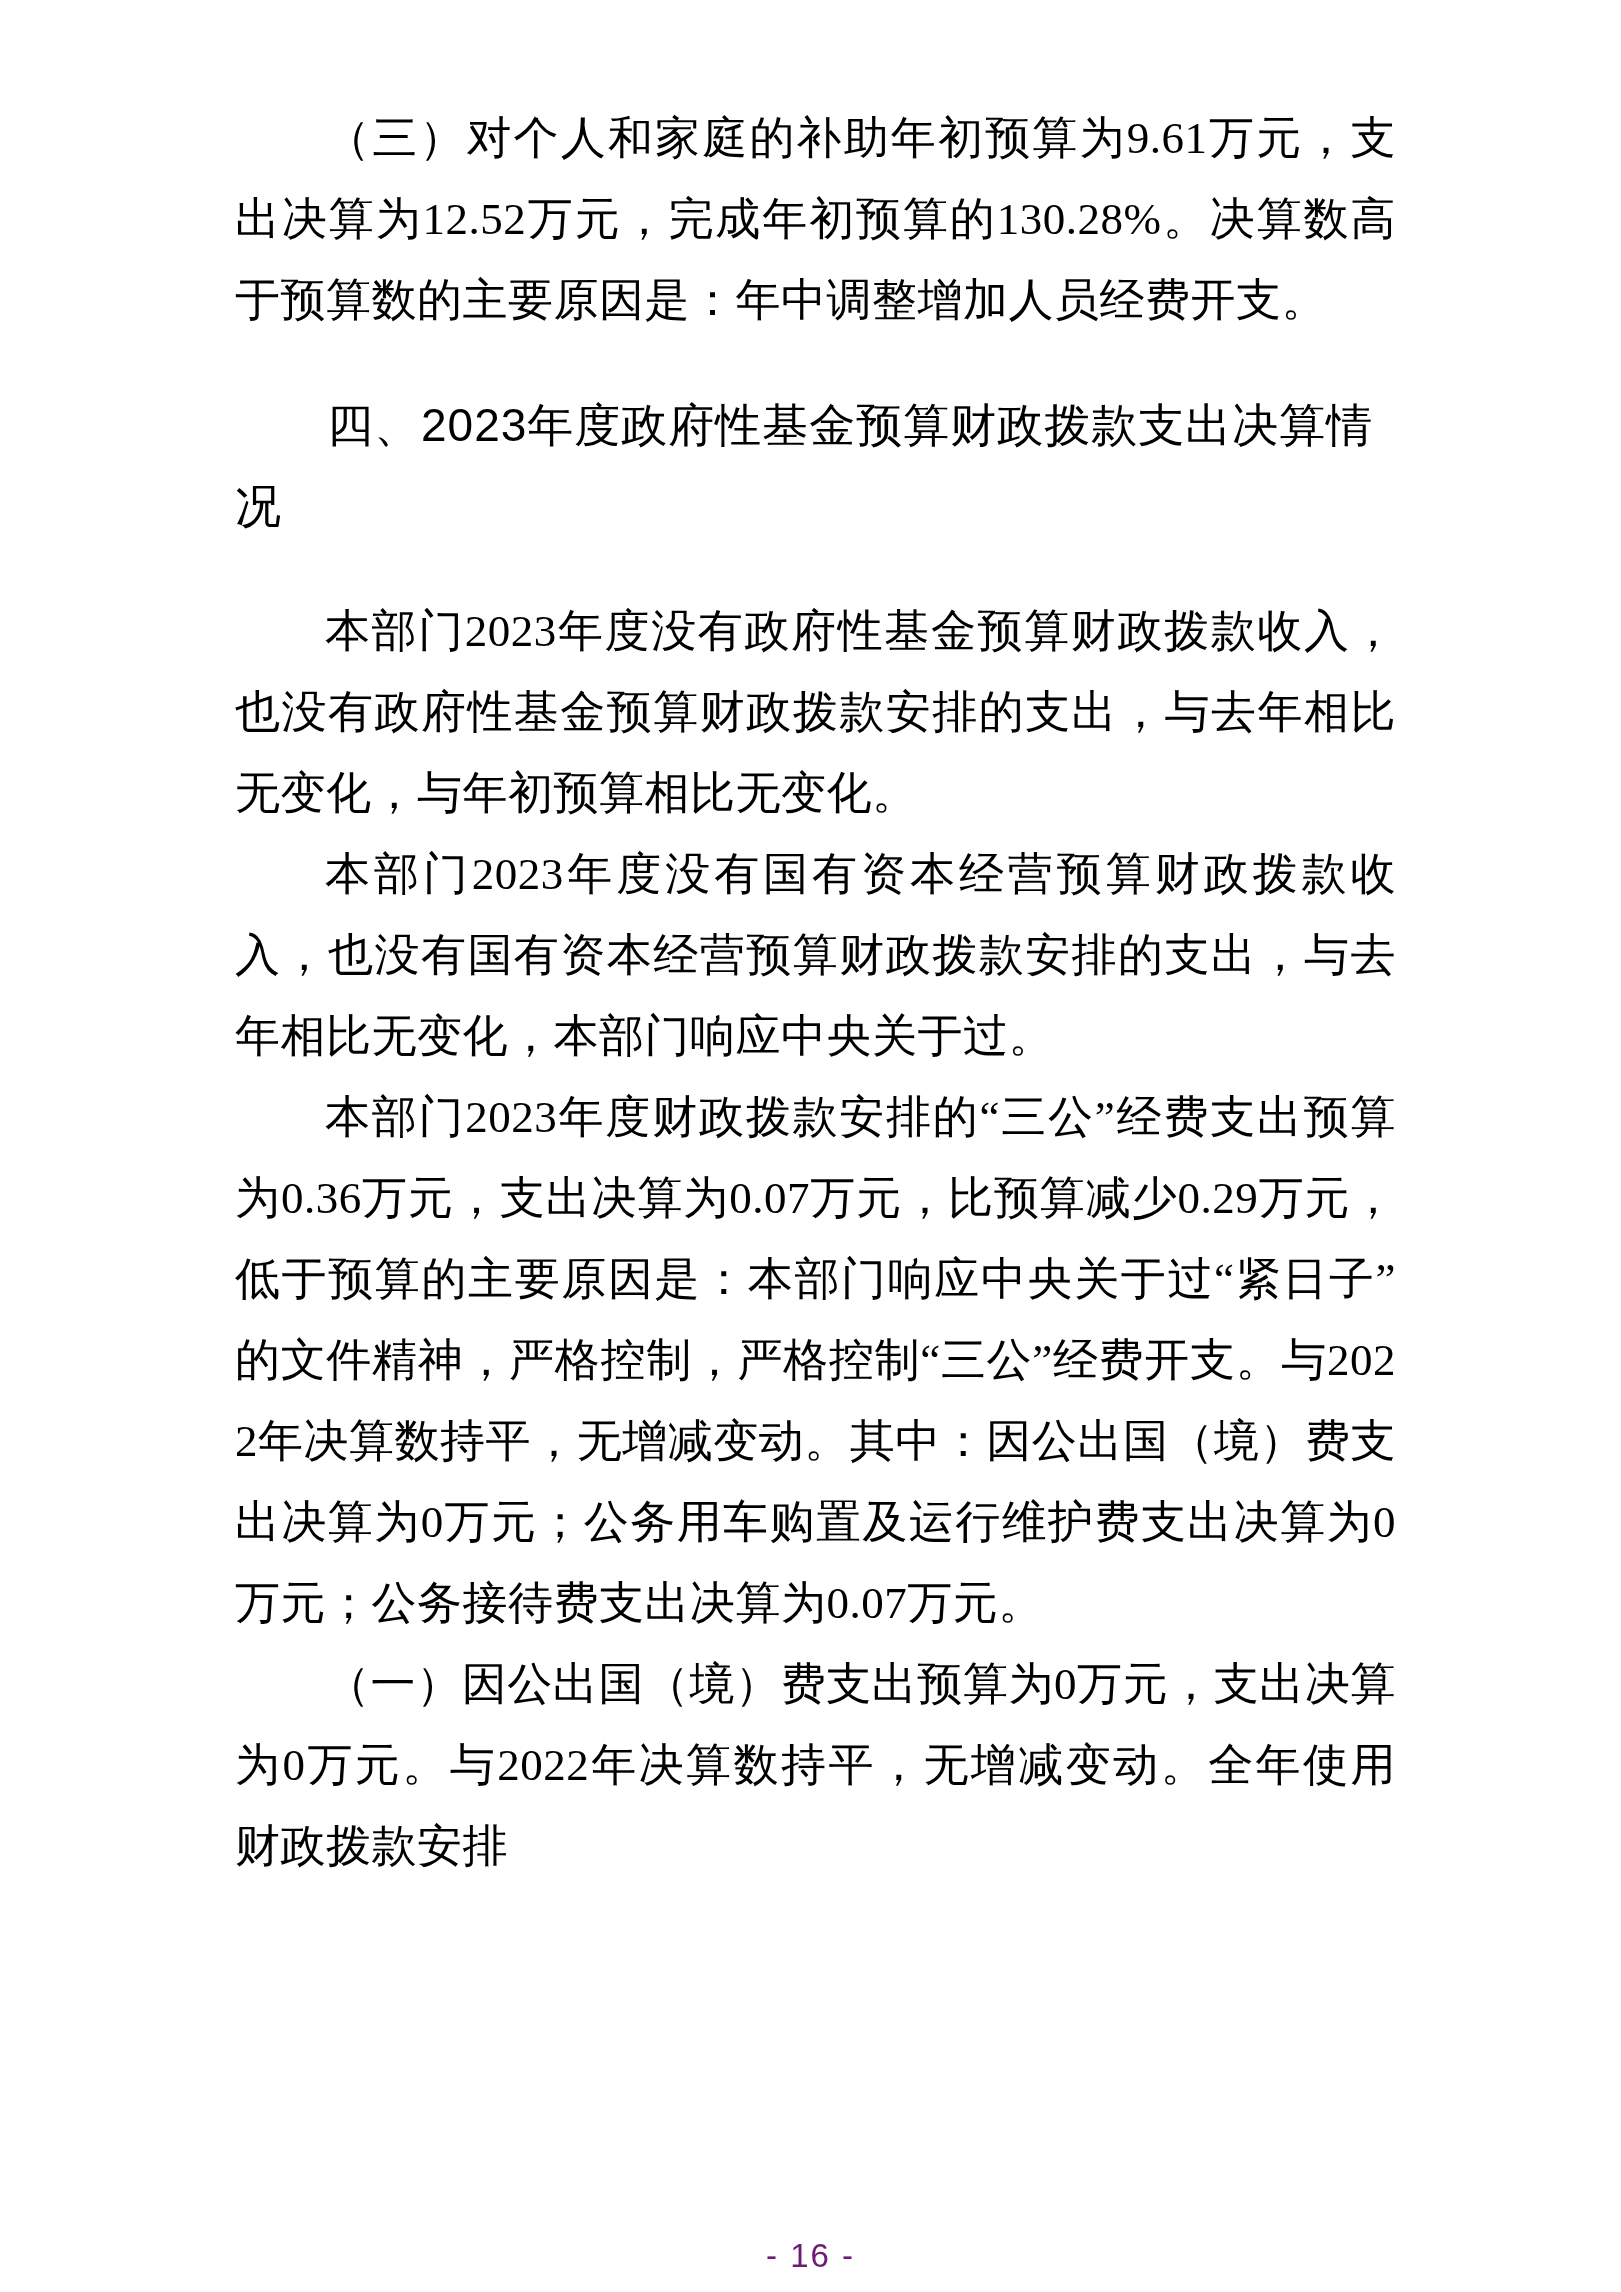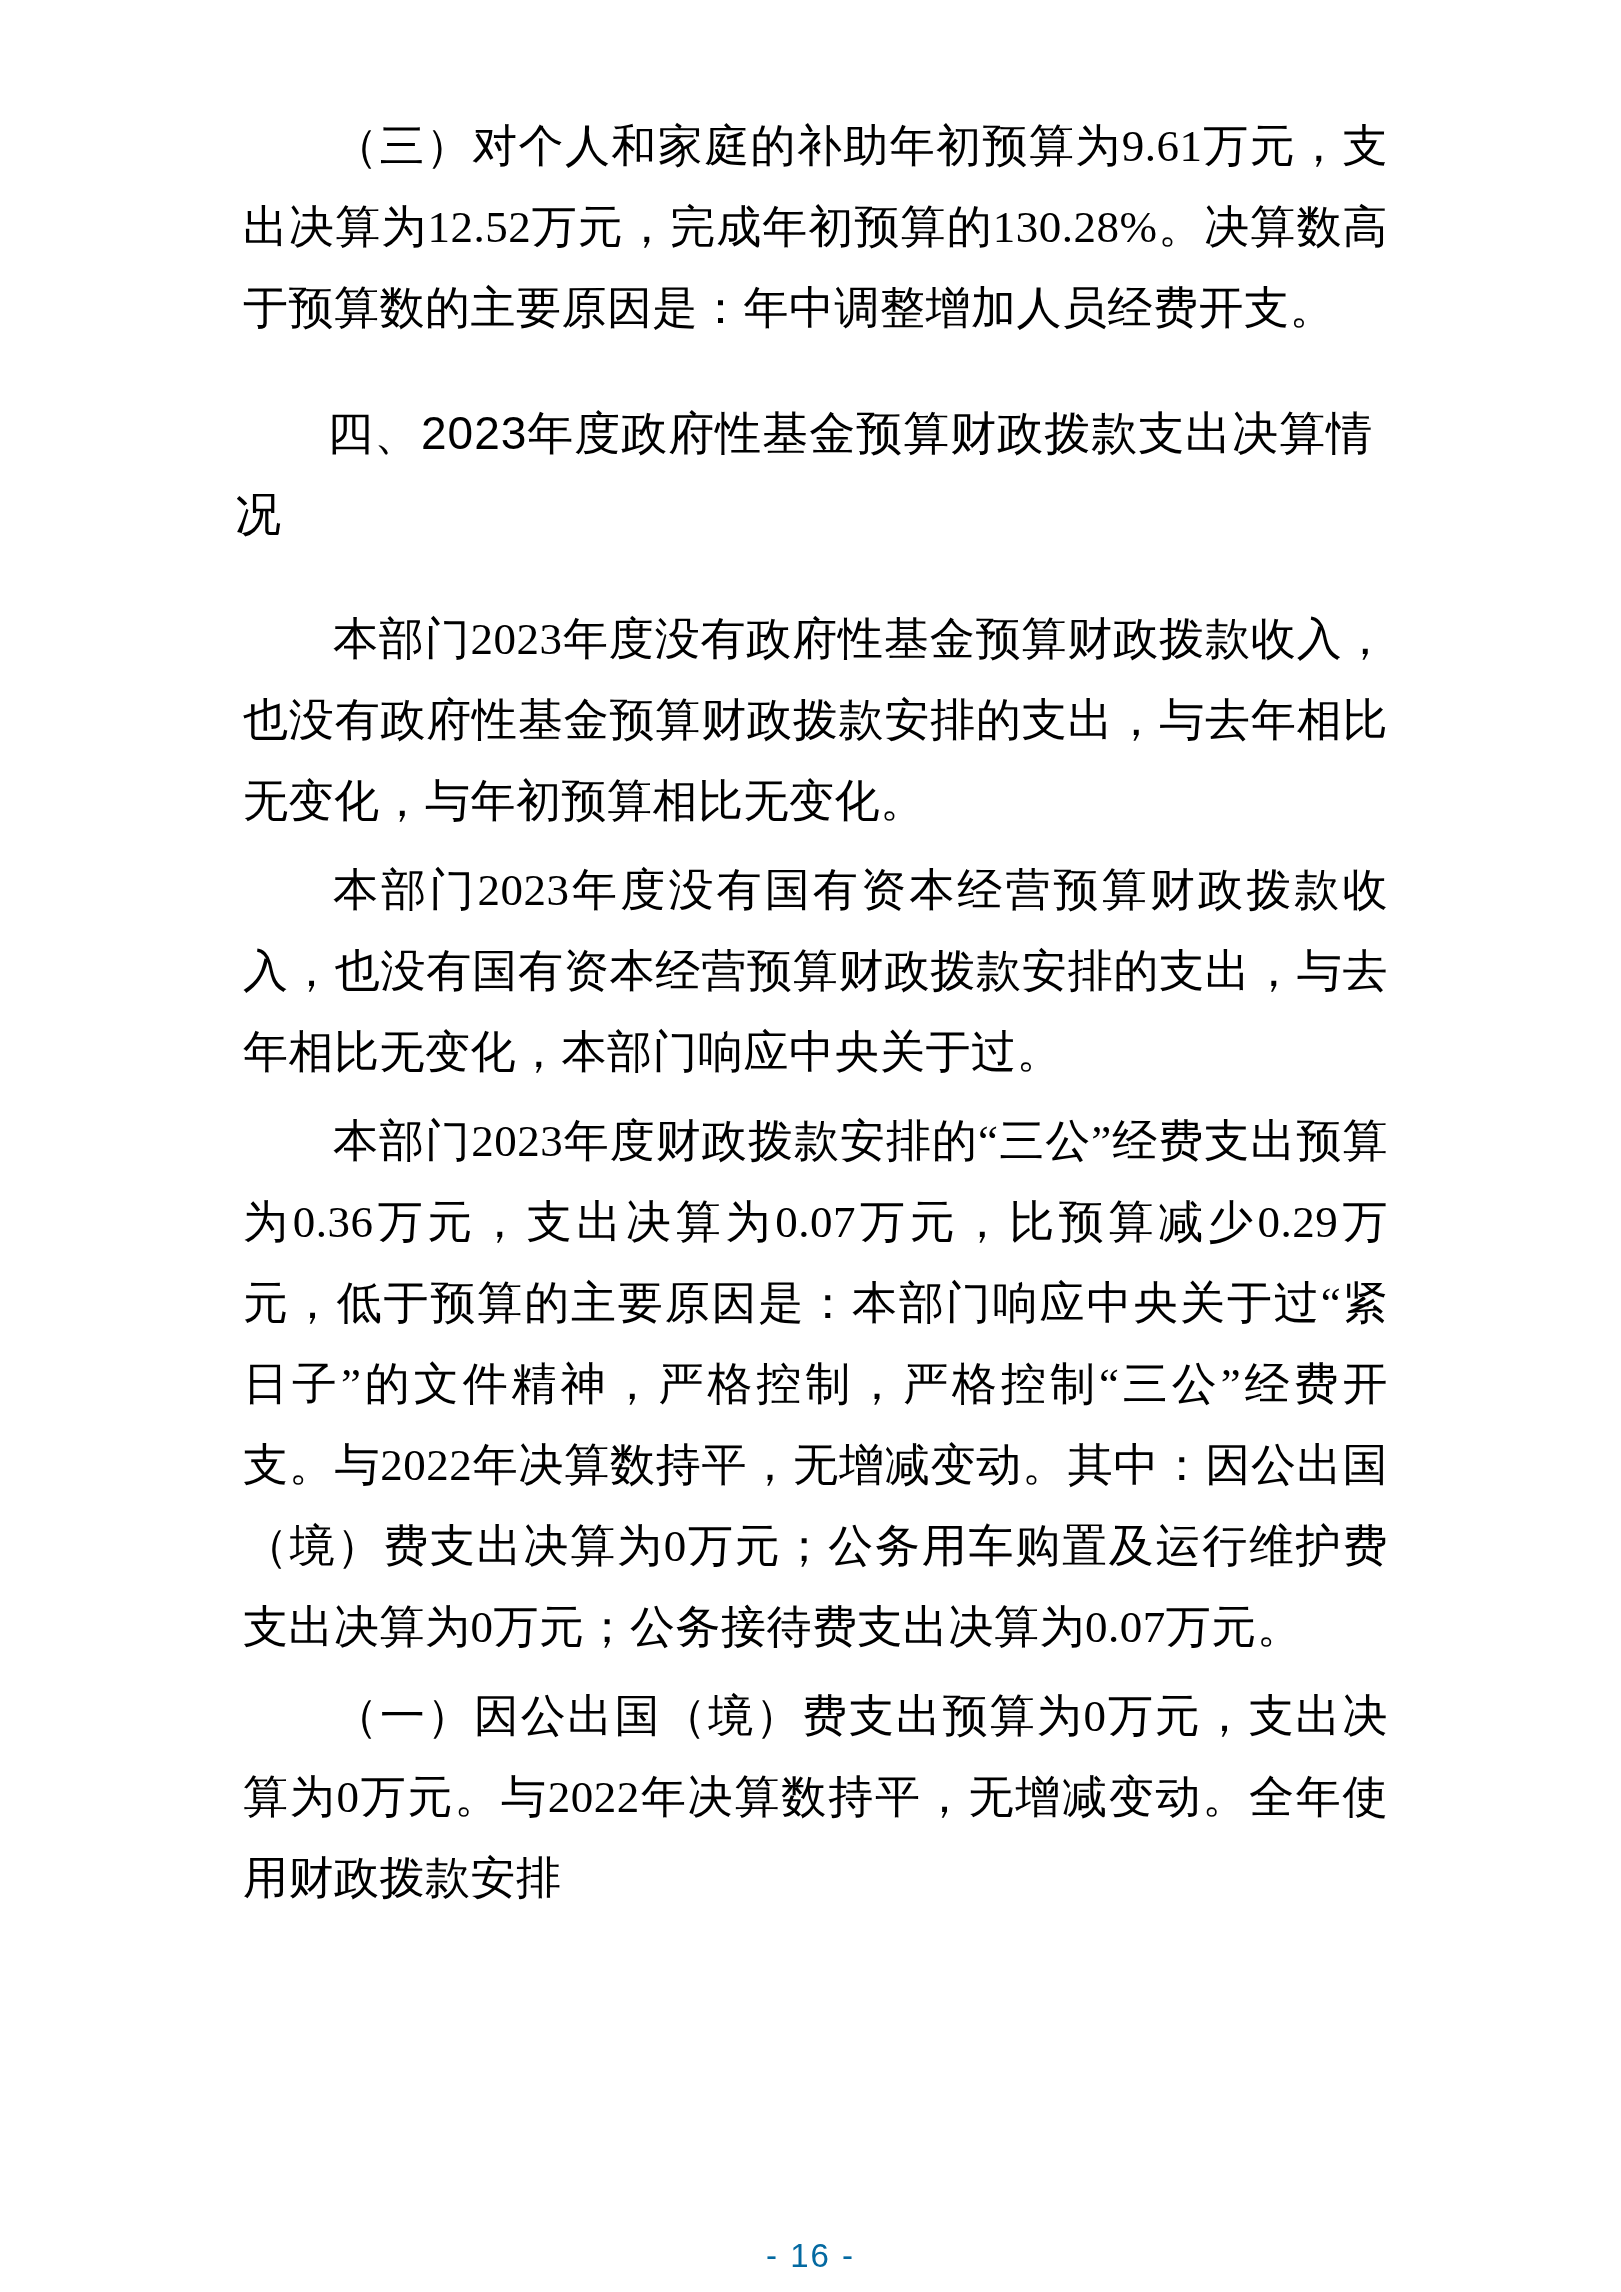--- a/index.html
+++ b/index.html
@@ -17,21 +17,21 @@
     color: #000000;
     font-family: "Liberation Serif", "DejaVu Serif", serif;
   }
   .content {
     position: absolute;
     top: 98px;
     left: 235px;
     width: 1161px;
   }
   .para {
-    margin: 8px;
+    margin: 0;
     font-size: 45px;
     line-height: 81px;
     letter-spacing: 0.5px;
     text-align: justify;
     text-indent: 2em;
     font-weight: 400;
     word-break: break-all;
   }
   .heading {
     margin: 44px 0;
@@ -45,21 +45,21 @@
   .footer {
     position: absolute;
     left: 0;
     right: 0;
     bottom: 17.6px;
     text-align: center;
     font-size: 33px;
     line-height: 39px;
     letter-spacing: 2px;
     font-family: "Liberation Sans", "DejaVu Sans", sans-serif;
-    color: #0369a1;
+    color: #701a75;
   }
 </style>
 </head>
 <body>
 
 <div class="page">
   <main class="content">
     <p class="para">（三）对个人和家庭的补助年初预算为9.61万元，支出决算为12.52万元，完成年初预算的130.28%。决算数高于预算数的主要原因是：年中调整增加人员经费开支。</p>
     <h2 class="heading">四、2023年度政府性基金预算财政拨款支出决算情况</h2>
     <p class="para">本部门2023年度没有政府性基金预算财政拨款收入，也没有政府性基金预算财政拨款安排的支出，与去年相比无变化，与年初预算相比无变化。</p>

